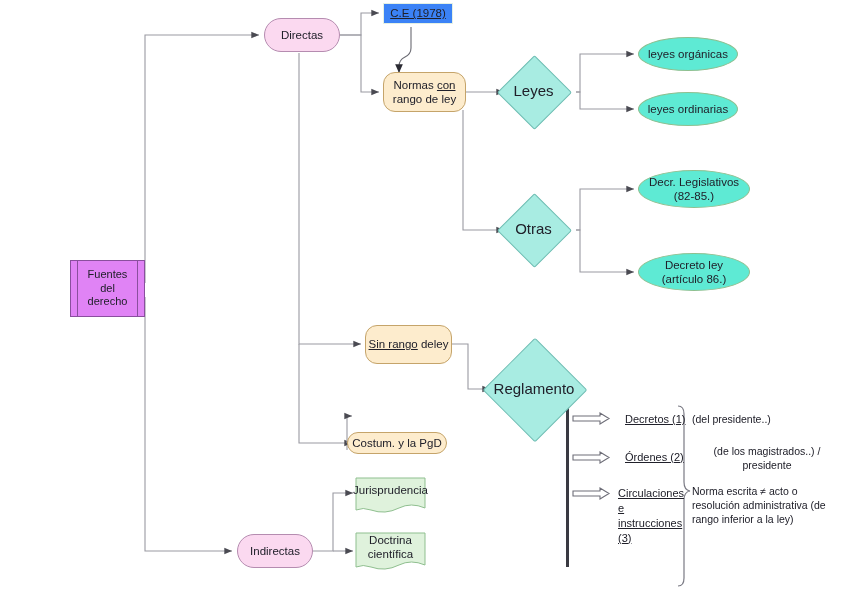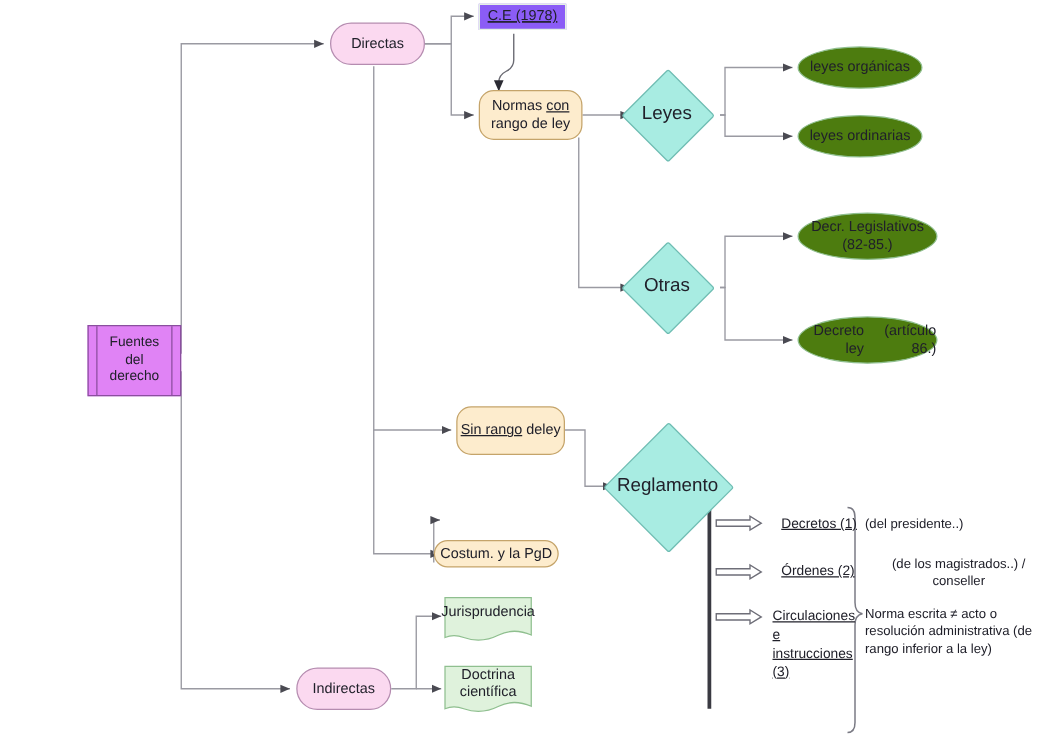--- a/index.html
+++ b/index.html
@@ -10,22 +10,22 @@
   }
   #canvas{position:absolute;left:0;top:0;width:848px;height:599px;}
   svg#edges{position:absolute;left:0;top:0;width:848px;height:599px;}
 
   .node{position:absolute;box-sizing:border-box;display:flex;align-items:center;
         justify-content:center;text-align:center;color:#20202a;line-height:1.22;}
 
   
   .pill{border:1px solid #b58cb0;background:#fbd9f0;border-radius:999px;font-size:11.5px;}
   .rrect{border:1px solid #c5a46a;background:#fdeccd;border-radius:12px;font-size:11.5px;}
-  .ellipse{border:1px solid #8fbf8f;background:#4d7c0f;border-radius:50%;font-size:11.5px;}
-  .plain{border:1px solid #e4f0e4;background:#8b5cf6;font-size:11.5px;text-decoration:underline;}
+  .ellipse{border:1px solid #8fbf8f;background:#5eead4;border-radius:50%;font-size:11.5px;}
+  .plain{border:1px solid #e4f0e4;background:#3b82f6;font-size:11.5px;}
 
   .diamond{font-size:15px;}
   .diamond .dshape{position:absolute;left:0;top:0;width:100%;height:100%;
         background:#a8ece2;border:1px solid #6fbdb3;
         transform:rotate(45deg);border-radius:2px;}
   .diamond .dlabel{position:relative;z-index:2;}
 
   
   .process{border:1px solid #8a4f9e;background:#e083f5;font-size:11px;}
   .process .bar{position:absolute;top:0;bottom:0;width:1px;background:#8a4f9e;}
@@ -154,21 +154,21 @@
 
   <div class="node ellipse" style="left:638px;top:92px;width:100px;height:34px;">
     <span>leyes ordinarias</span>
   </div>
 
   <div class="node ellipse" style="left:638px;top:170px;width:112px;height:38px;flex-direction:column;">
     <div>Decr. Legislativos</div>
     <div>(82-85.)</div>
   </div>
 
-  <div class="node ellipse" style="left:638px;top:253px;width:112px;height:38px;flex-direction:row;text-align:right;">
+  <div class="node ellipse" style="left:638px;top:253px;width:112px;height:38px;flex-direction:column;">
     <div>Decreto ley</div>
     <div>(artículo 86.)</div>
   </div>
 
   <div class="node rrect" style="left:365px;top:325px;width:87px;height:39px;flex-direction:row;">
     <div>
       <span class="u">Sin rango</span> de
     </div>
     <div>ley</div>
   </div>
@@ -205,21 +205,21 @@
     <div class="u">Circulaciones e</div>
     <div class="u">instrucciones (3)</div>
   </div>
 
   <div class="note" style="left:692px;top:412px;width:150px;">
     <div>(del presidente..)</div>
   </div>
 
   <div class="note center" style="left:692px;top:444px;width:150px;text-align:center;">
     <div>(de los magistrados..) /</div>
-    <div>conseller</div>
+    <div>presidente</div>
   </div>
 
   <div class="note" style="left:692px;top:484px;width:152px;">
     <div>Norma escrita ≠ acto o</div>
     <div>resolución administrativa (de</div>
     <div>rango inferior a la ley)</div>
   </div>
 
 </div>
 

